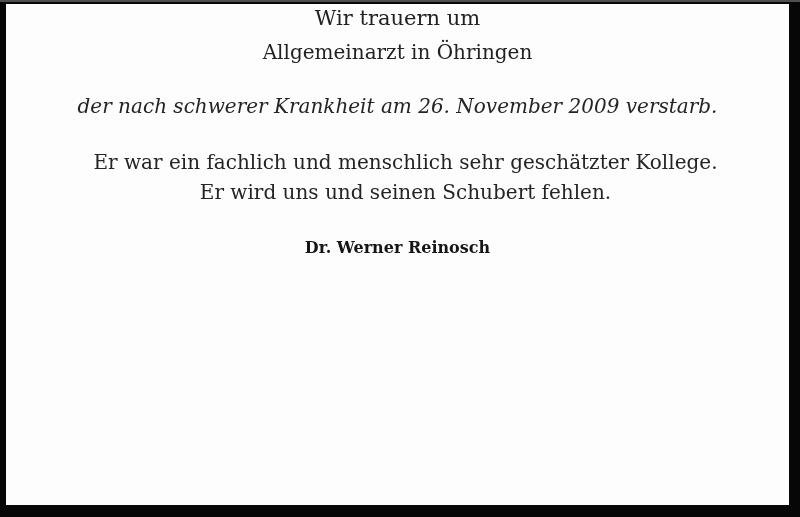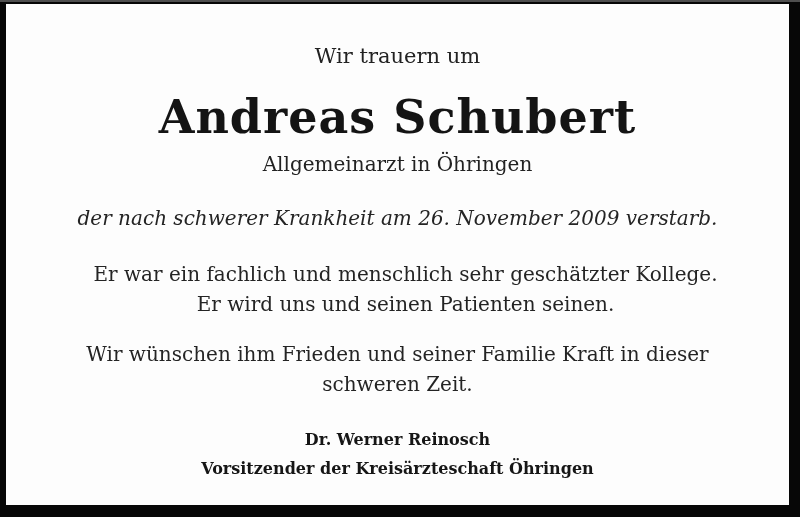--- a/index.html
+++ b/index.html
@@ -31,21 +31,20 @@
     width: 783px;
     height: 501px;
     background: #fdfdfd;
     color: #1b1b1b;
     text-align: center;
     font-family: "DejaVu Serif", "Liberation Serif", serif;
     -webkit-font-smoothing: antialiased;
   }
   .intro {
     margin: 0;
-    padding-top: 38px;
     font-size: 21px;
     line-height: 28px;
     color: #222222;
   }
   .name {
     margin: 20px 0 0 0;
     font-size: 46px;
     line-height: 54px;
     font-weight: bold;
     letter-spacing: 1px;
@@ -83,35 +82,29 @@
   }
 </style>
 </head>
 <body>
 
 <div class="frame">
   <div class="page">
 
     <p class="intro">Wir trauern um</p>
 
-    <h1 class="name">Andreas Schubert</h1>
 
     <p class="subtitle">Allgemeinarzt in Öhringen</p>
 
     <p class="body-line">der nach schwerer Krankheit am 26. November 2009 verstarb.</p>
 
     <p class="paragraph">
       <span>Er war ein fachlich und menschlich sehr geschätzter Kollege.</span><br>
-      <span>Er wird uns und seinen Patienten seinen.</span>
+      <span>Er wird uns und seinen Schubert fehlen.</span>
     </p>
 
-    <p class="paragraph wish">
-      <span>Wir wünschen ihm Frieden und seiner Familie Kraft in dieser</span><br>
-      <span>schweren Zeit.</span>
-    </p>
 
     <p class="signature">
       <span>Dr. Werner Reinosch</span><br>
-      <span>Vorsitzender der Kreisärzteschaft Öhringen</span>
     </p>
 
   </div>
 </div>
 
 </body></html>

